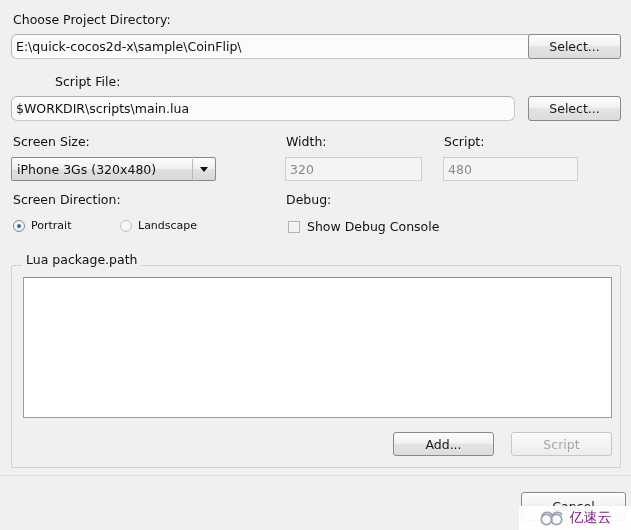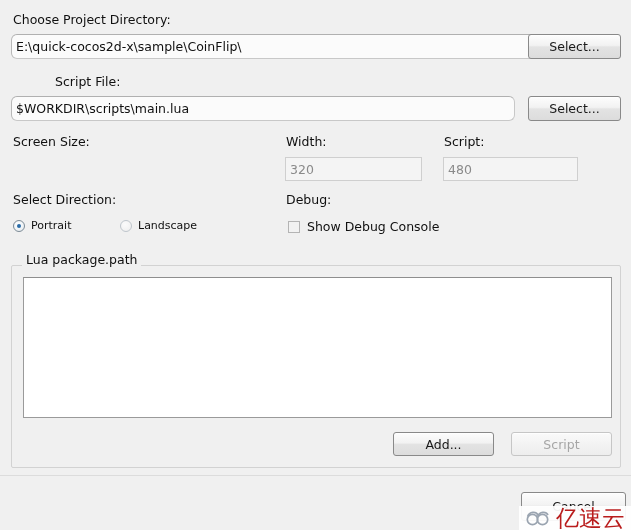--- a/index.html
+++ b/index.html
@@ -196,23 +196,23 @@
   .watermark {
     position: absolute;
     background: rgba(255,255,255,0.93);
     display: flex;
     align-items: center;
     justify-content: center;
     gap: 5px;
     pointer-events: none;
   }
   .watermark .wm-text {
-    font-family: Liberation Sans, sans-serif;
-    font-size: 23px;
-    color: #b91c1c;
+    font-family: Liberation Serif, serif;
+    font-size: 14px;
+    color: #701a75;
     letter-spacing: 0px;
     line-height: 1;
   }
 </style>
 </head>
 <body>
 
 <div class="page">
 
   <div class="lbl" style="left:13px; top:12px;">Choose Project Directory:</div>
@@ -222,30 +222,36 @@
   <div class="btn" style="left:528px; top:34px; width:93px; height:25px;">Select...</div>
 
   <div class="lbl" style="left:13px; top:74px;margin-left:42px;">Script File:</div>
 
   <div class="lineedit" style="left:11px; top:96px; width:504px; height:25px;border-radius:6px;">$WORKDIR\scripts\main.lua</div>
 
   <div class="btn" style="left:528px; top:96px; width:93px; height:25px;">Select...</div>
 
   <div class="lbl" style="left:13px; top:134px;">Screen Size:</div>
 
+  <div class="combo" style="left:11px; top:157px; width:205px; height:24px;">
+    <span>iPhone 3Gs (320x480)</span>
+    <span class="arrowbox">
+      <span class="arrow"></span>
+    </span>
+  </div>
 
   <div class="lbl" style="left:286px; top:134px;">Width:</div>
 
   <div class="lineedit disabled" style="left:285px; top:157px; width:137px; height:24px;">320</div>
 
   <div class="lbl" style="left:444px; top:134px;">Script:</div>
 
   <div class="lineedit disabled" style="left:443px; top:157px; width:135px; height:24px;">480</div>
 
-  <div class="lbl" style="left:13px; top:192px;">Select Direction:</div>
+  <div class="lbl" style="left:13px; top:192px;">Screen Direction:</div>
 
   <div class="radio checked" style="left:13px; top:219px;">
     <span class="dot"></span>
     <span class="txt">Portrait</span>
   </div>
 
   <div class="radio off" style="left:120px; top:219px;">
     <span class="dot"></span>
     <span class="txt">Landscape</span>
   </div>

